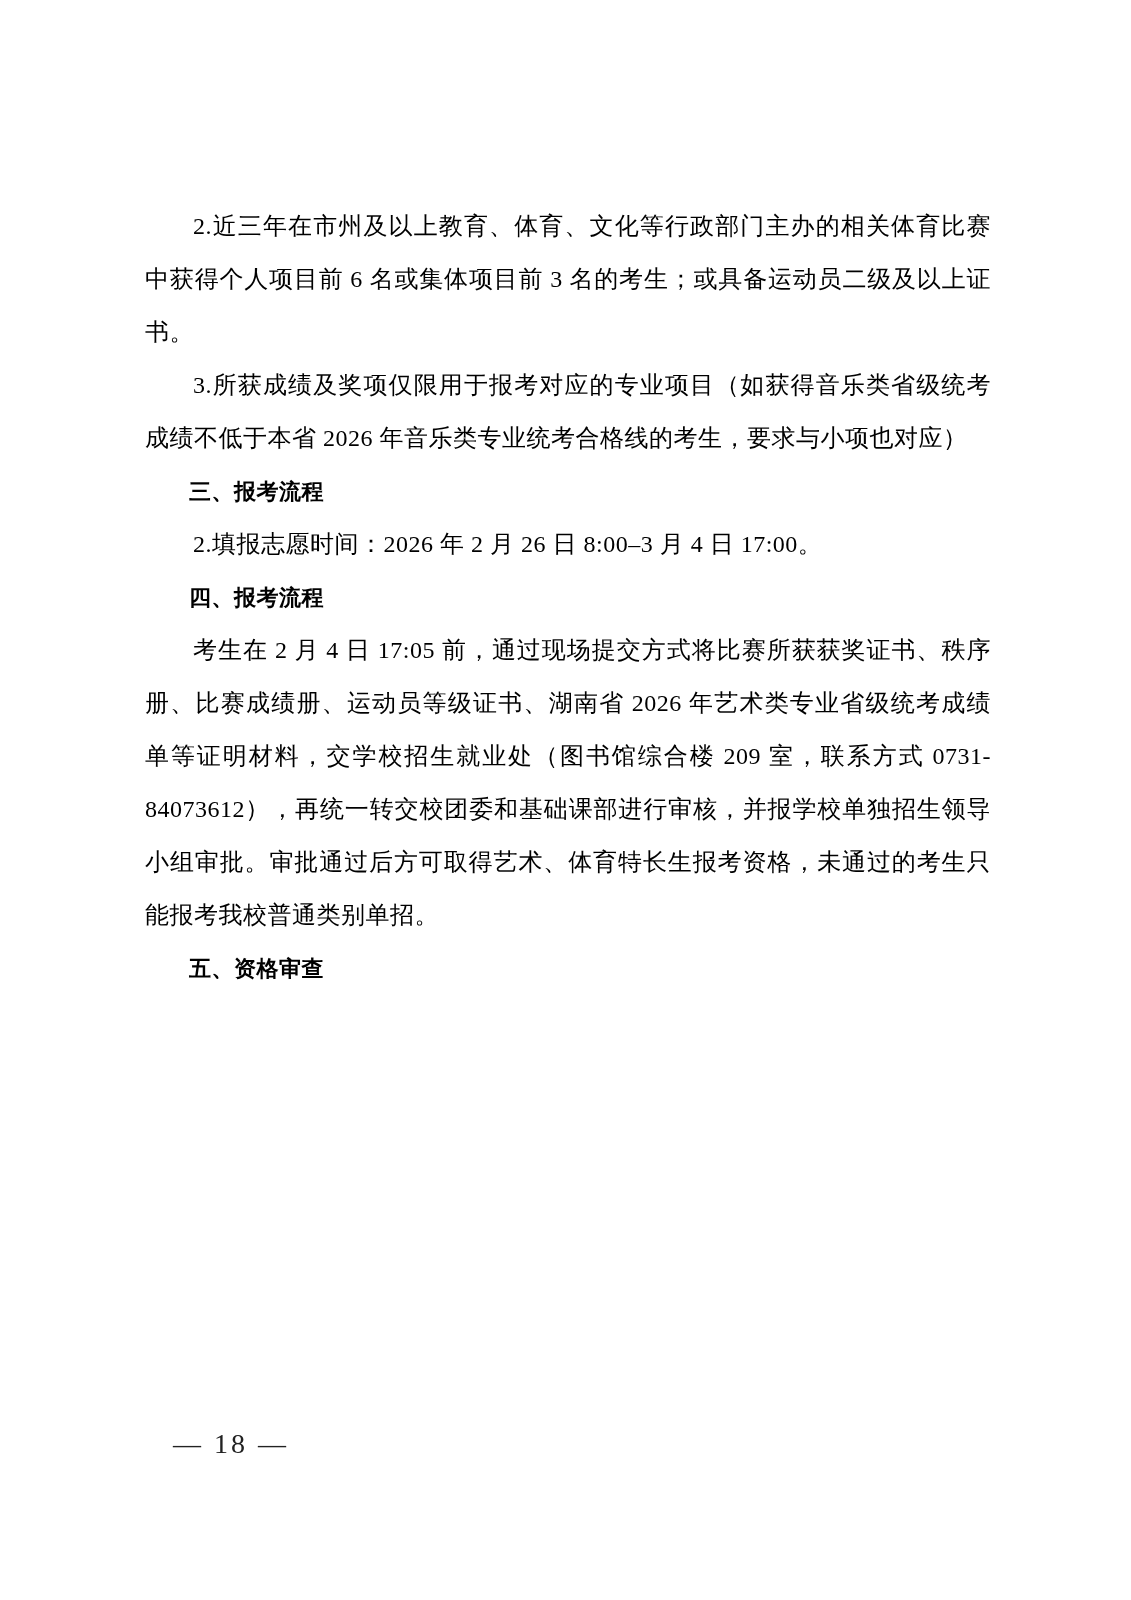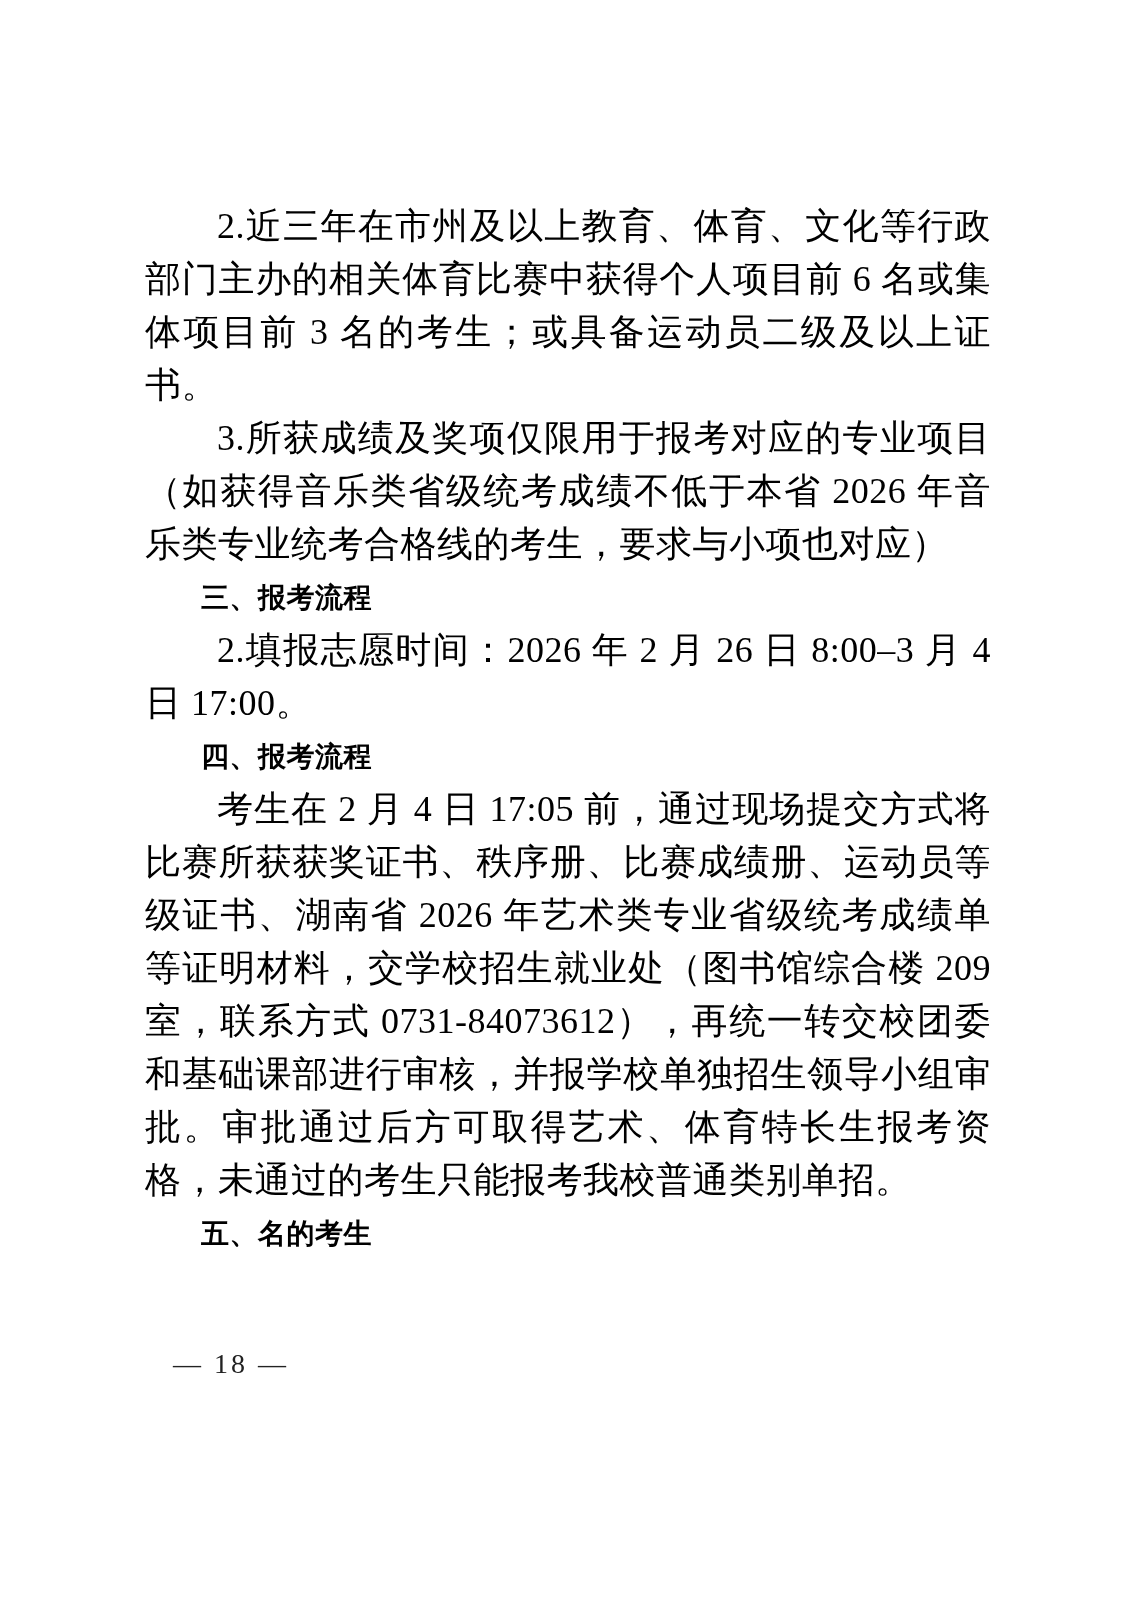--- a/index.html
+++ b/index.html
@@ -14,37 +14,37 @@
     font-family: "Liberation Serif", "DejaVu Serif", serif;
     overflow: hidden;
   }
   .content {
     position: absolute;
     left: 145px;
     top: 200px;
     width: 846px;
   }
   .block {
-    font-size: 36px;
+    font-size: 24px;
     line-height: 53px;
     text-indent: 2em;
     text-align: justify;
     text-align-last: left;
     letter-spacing: 0.5px;
   }
   .block.heading {
     font-family: "Liberation Sans", "DejaVu Sans", sans-serif;
     font-weight: bold;
-    font-size: 28px;
+    font-size: 22px;
     text-align: right;
   }
   .footer {
     position: absolute;
     left: 173px;
-    top: 1348px;
+    top: 1428px;
     font-size: 28px;
     letter-spacing: 3px;
     color: #222222;
   }
 </style>
 </head>
 <body>
 
 <div class="page">
   <main class="content">
@@ -55,18 +55,18 @@
 
   <p class="block heading">三、报考流程</p>
 
 
   <p class="block body">2.填报志愿时间：2026 年 2 月 26 日 8:00–3 月 4 日 17:00。</p>
 
   <p class="block heading">四、报考流程</p>
 
   <p class="block body">考生在 2 月 4 日 17:05 前，通过现场提交方式将比赛所获获奖证书、秩序册、比赛成绩册、运动员等级证书、湖南省 2026 年艺术类专业省级统考成绩单等证明材料，交学校招生就业处（图书馆综合楼 209 室，联系方式 0731-84073612），再统一转交校团委和基础课部进行审核，并报学校单独招生领导小组审批。审批通过后方可取得艺术、体育特长生报考资格，未通过的考生只能报考我校普通类别单招。</p>
 
-  <p class="block heading">五、名的考生</p>
+  <p class="block heading">五、资格审查</p>
 </main>
   <footer class="footer">
     <span>— 18 —</span>
   </footer>
 </div>
 
 </body></html>

